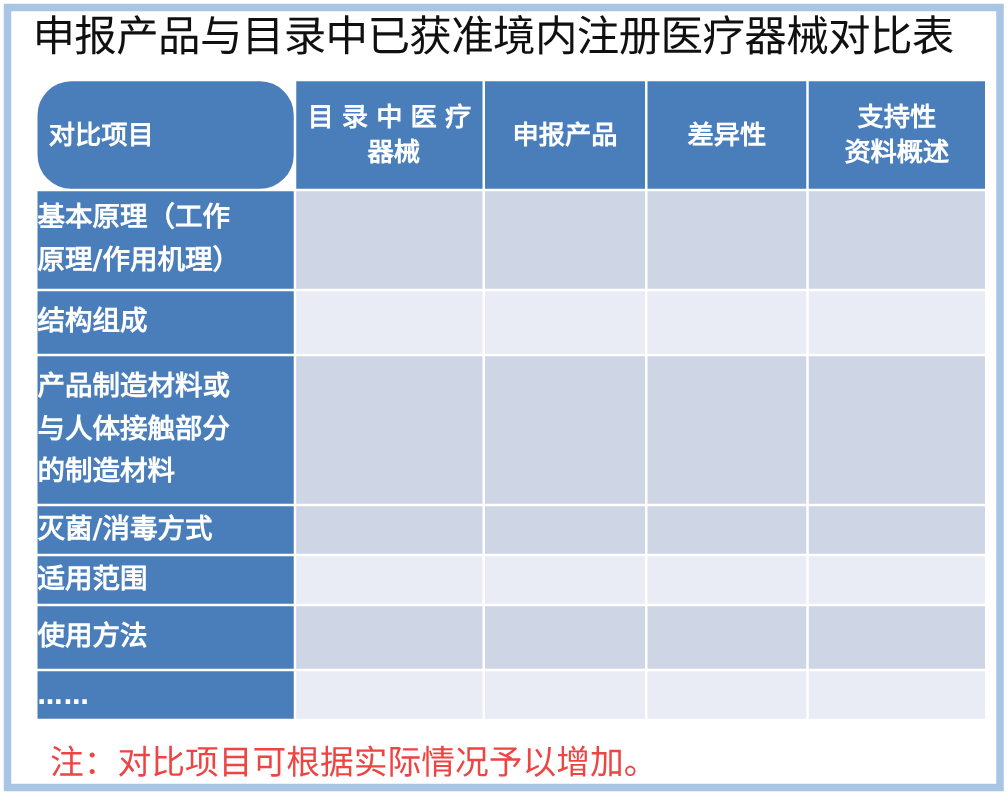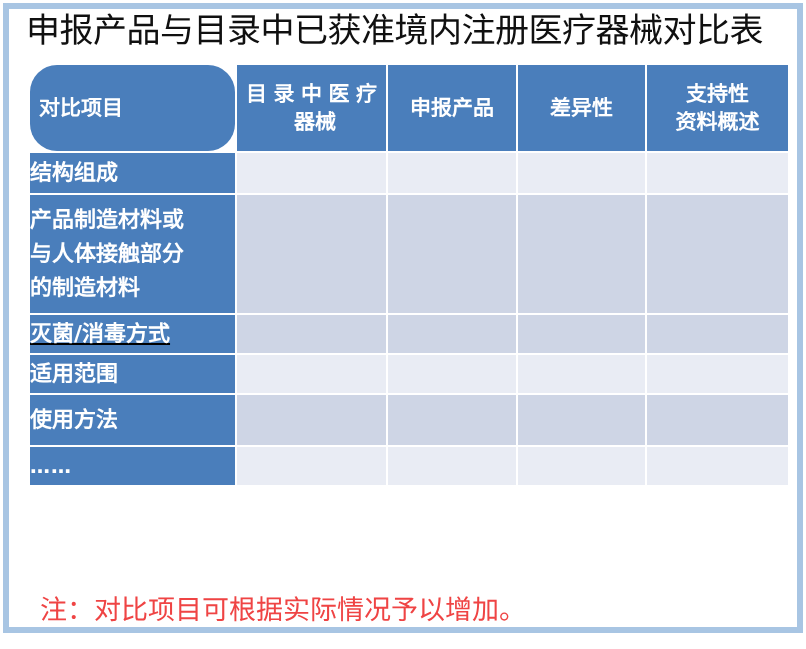--- a/index.html
+++ b/index.html
@@ -109,24 +109,24 @@
     padding-bottom: 4px;
     font-size: 20px;
     letter-spacing: 1px;
   }
 
   
   .alt-a { background: #e9ecf4 !important; }
   .alt-b { background: #ced5e5 !important; }
 
   .r-h1 { height: 78px; }
-  .r-h2 { height: 40px; }
+  .r-h2 { height: 50px; }
   .r-h3 { height: 118px; }
   .r-h4 { height: 38px; }
-  .r-h5 { height: 38px; text-decoration: underline; }
+  .r-h5 { height: 38px; }
   .r-h6 { height: 38px; padding-left: 28px; }
   .r-h7 { height: 50px; }
   .r-h8 { height: 38px; }
 
   .footer-note {
     position: absolute;
     left: 40px;
     top: 588px;
     font-size: 27px;
     color: #ef4444;
@@ -159,20 +159,30 @@
           <span class="ln2">器械</span>
         </td>
         <td class="h-center">申报产品</td>
         <td class="h-center">差异性</td>
         <td class="h-center h-stack">
           <span class="s1">支持性</span>
           <span class="s2">资料概述</span>
         </td>
       </tr>
 
+      <tr class="r-h1">
+        <td class="lbl">
+          <span style="display:block">基本原理（工作</span>
+          <span style="display:block">原理/作用机理）</span>
+        </td>
+        <td class="alt-b"></td>
+        <td class="alt-b"></td>
+        <td class="alt-b"></td>
+        <td class="alt-b"></td>
+      </tr>
 
       <tr class="r-h2">
         <td class="lbl">结构组成</td>
         <td class="alt-a"></td>
         <td class="alt-a"></td>
         <td class="alt-a"></td>
         <td class="alt-a"></td>
       </tr>
 
       <tr class="r-h3">

